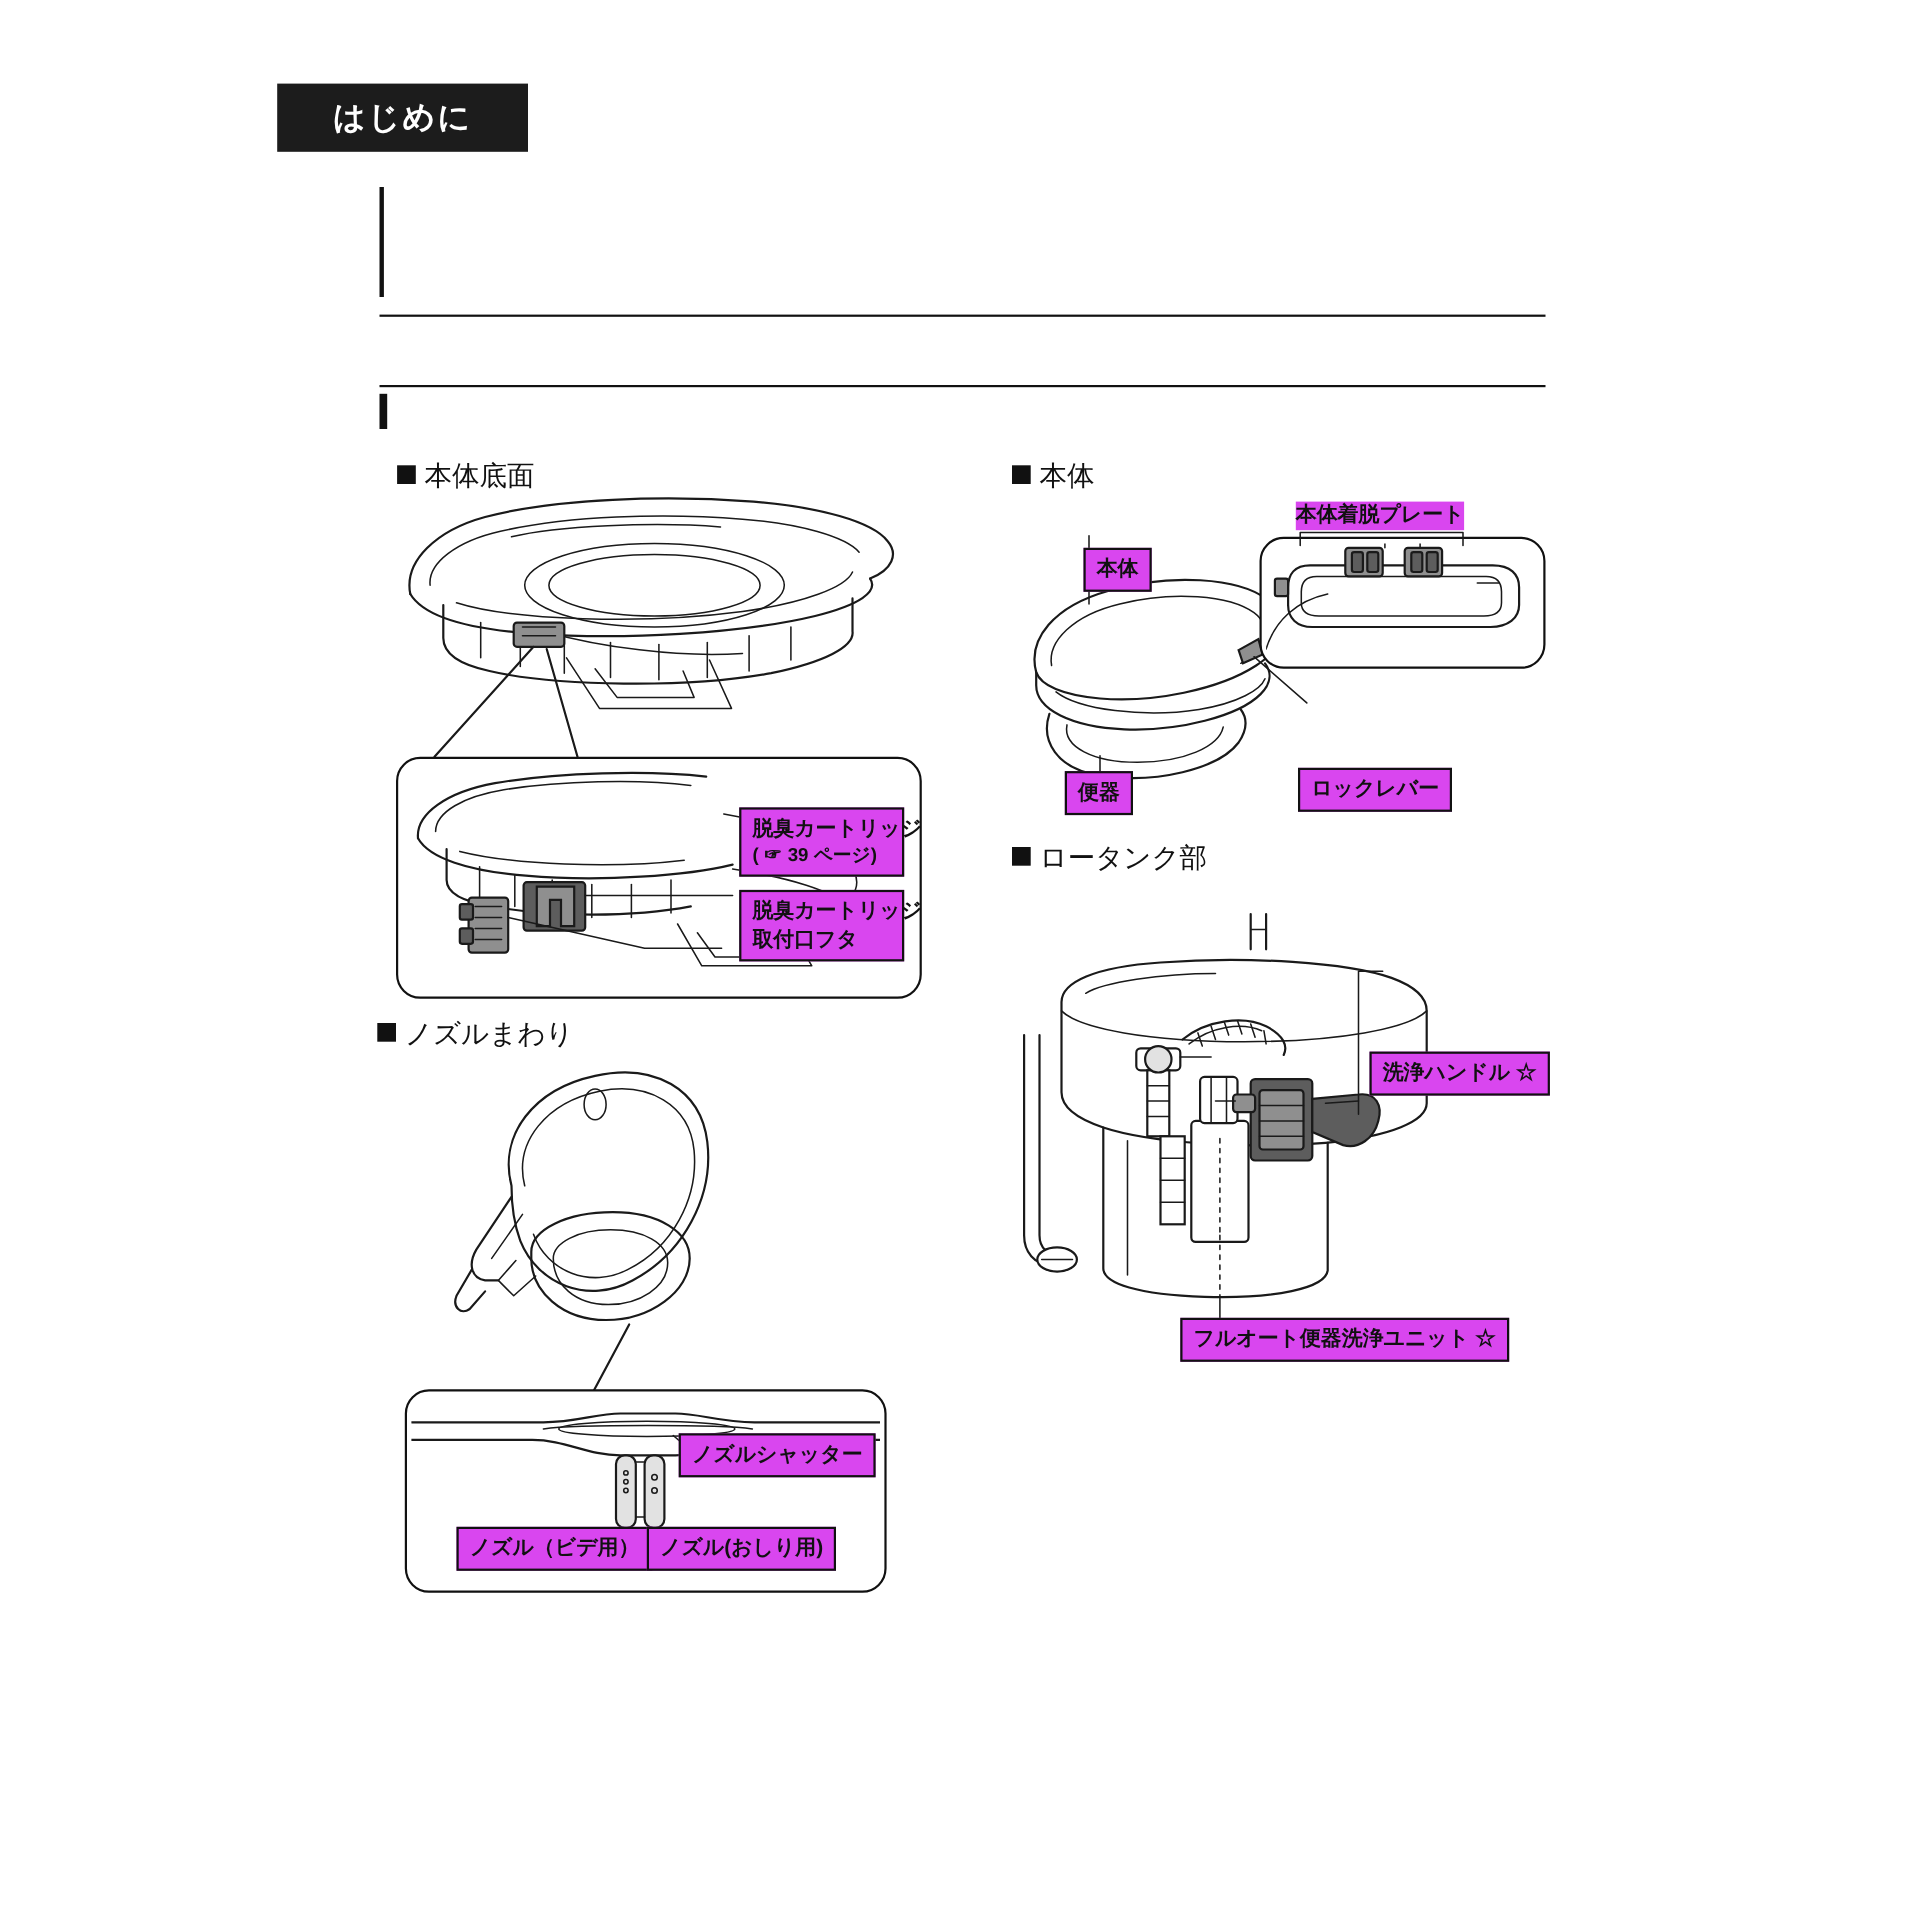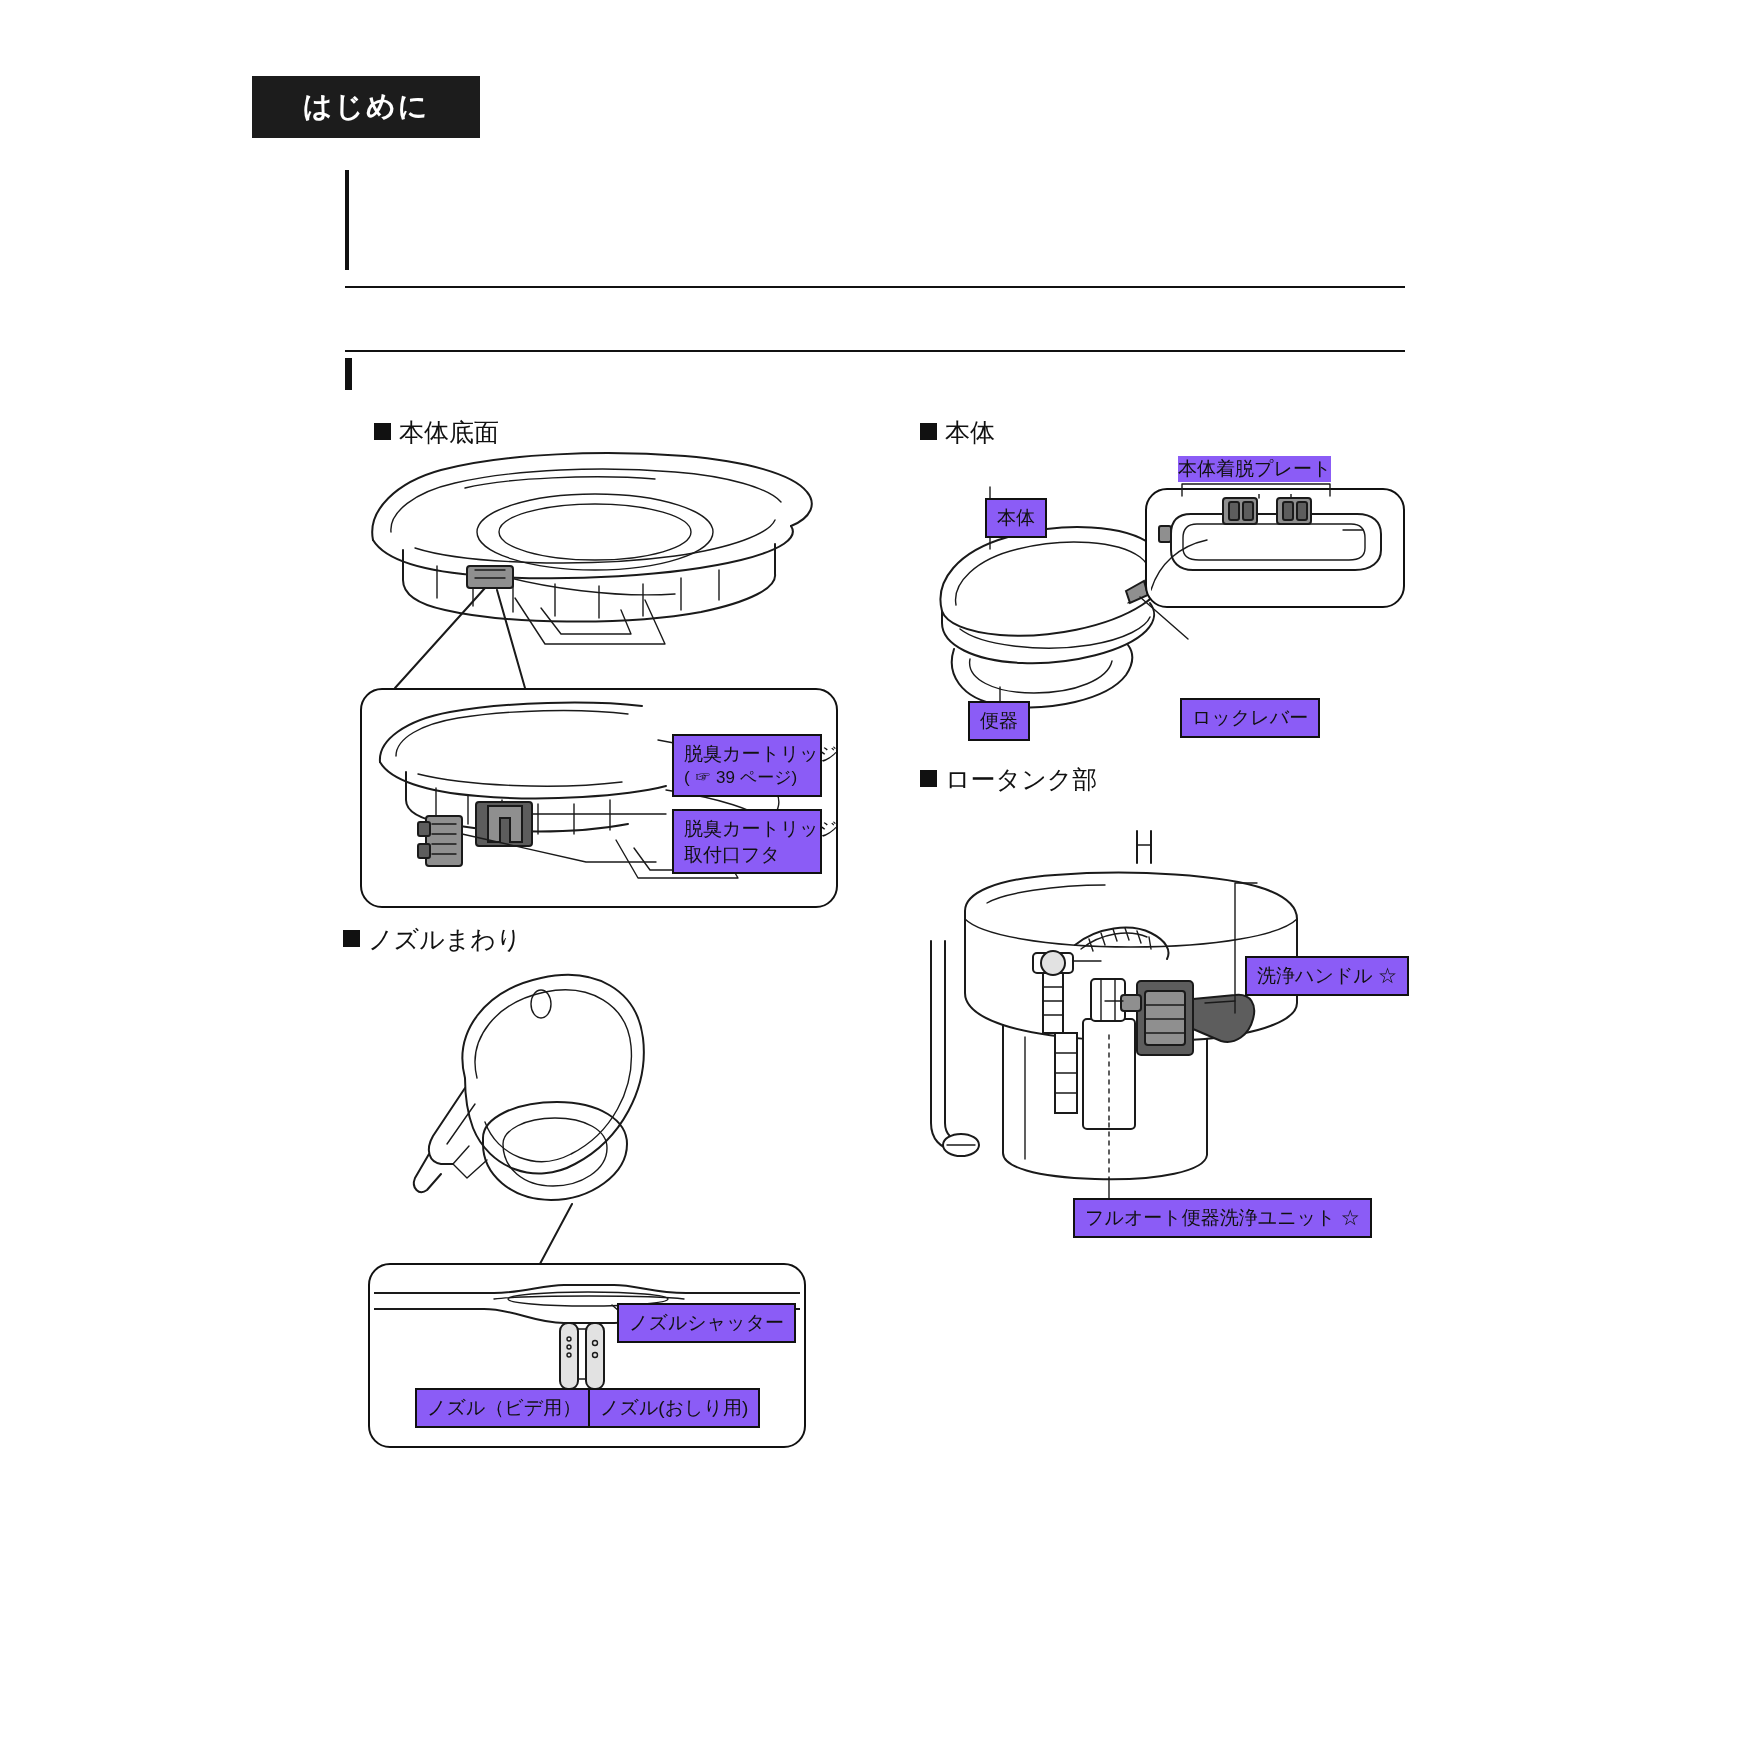--- a/index.html
+++ b/index.html
@@ -103,27 +103,28 @@
     height: 17px;
     background: #111;
     margin-right: 8px;
     vertical-align: 1px;
   }
 
   
   .callout {
     position: absolute;
     border: 2px solid #111;
-    background: #8b5cf6;
+    background: #d946ef;
     font-size: 19px;
     line-height: 1.35;
     padding: 5px 10px;
     box-sizing: border-box;
     white-space: nowrap;
     color: #111;
+    font-weight: bold;
   }
 
   .roundbox {
     position: absolute;
     border: 2px solid #111;
     border-radius: 22px;
     background: #fff;
     box-sizing: border-box;
   }
 
@@ -151,21 +152,21 @@
 
 <div class="page">
 
   <div class="tab-label">はじめに</div>
   <div class="title-rule-left"></div>
   <div class="title-underline"></div>
 
   <div class="section-rule"></div>
   <div class="section-bar"></div>
 
-  <div class="sub-head" style="left:374px; top:368px;text-align:right;">
+  <div class="sub-head" style="left:361px; top:368px;text-align:right;">
     <span class="sq"></span><span>本体底面</span>
   </div>
   <div class="sub-head" style="left:920px; top:368px;">
     <span class="sq"></span><span>本体</span>
   </div>
   <div class="sub-head" style="left:343px; top:875px;">
     <span class="sq"></span><span>ノズルまわり</span>
   </div>
   <div class="sub-head" style="left:920px; top:715px;">
     <span class="sq"></span><span>ロータンク部</span>

